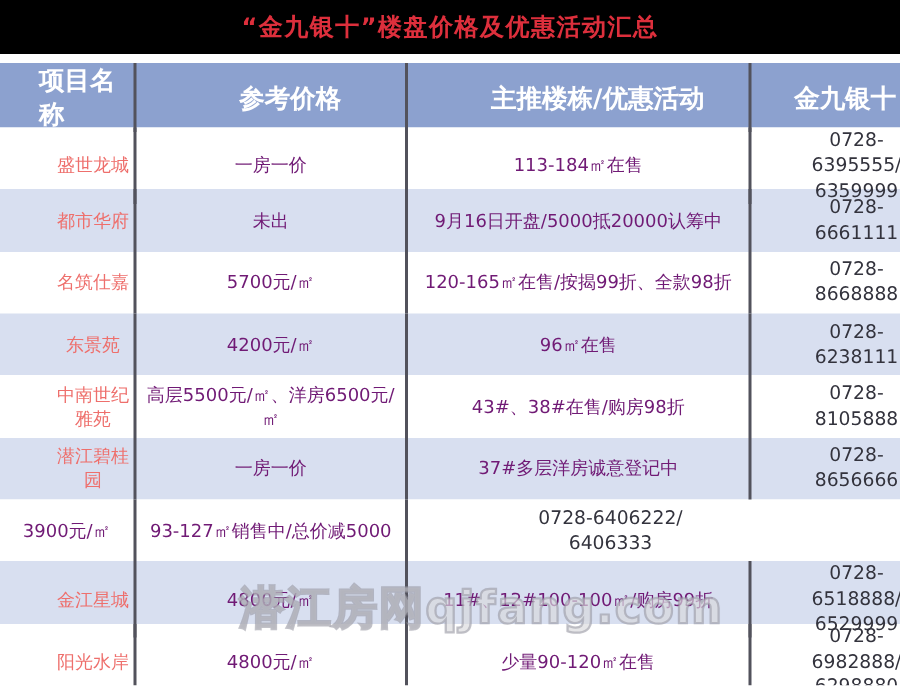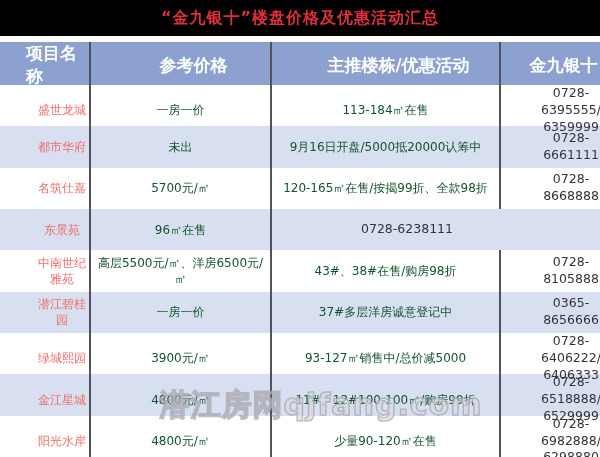--- a/index.html
+++ b/index.html
@@ -47,21 +47,21 @@
     font-weight: bold;
     padding-left: 26px;
   }
 
   .cell {
     display: flex;
     align-items: center;
     justify-content: center;
     text-align: center;
     font-size: 12px;
-    color: #14532d;
+    color: #701a75;
     line-height: 1.35;
     padding: 0 3px;
   }
   .col-sep { border-right: 2px solid #52525c; }
 
   .data-row { height: 41.33px; }
   .row-even { background: #ffffff; }
   .row-odd  { background: #d8dff0; }
 
   .name-cell  { color: #ee6f6c; padding-left: 38px; }
@@ -126,40 +126,40 @@
 
   <div class="grid-row data-row row-even">
     <div class="cell name-cell col-sep">名筑仕嘉</div>
     <div class="cell col-sep">5700元/㎡</div>
     <div class="cell col-sep">120-165㎡在售/按揭99折、全款98折</div>
     <div class="cell phone-cell">0728-8668888</div>
   </div>
 
   <div class="grid-row data-row row-odd">
     <div class="cell name-cell col-sep">东景苑</div>
+    <div class="cell col-sep">4200元/㎡</div>
     <div class="cell col-sep">96㎡在售</div>
     <div class="cell phone-cell">0728-6238111</div>
   </div>
 
   <div class="grid-row data-row row-even">
     <div class="cell name-cell col-sep">中南世纪雅苑</div>
     <div class="cell col-sep">高层5500元/㎡、洋房6500元/㎡</div>
     <div class="cell col-sep">43#、38#在售/购房98折</div>
     <div class="cell phone-cell">0728-8105888</div>
   </div>
 
   <div class="grid-row data-row row-odd">
     <div class="cell name-cell col-sep">潜江碧桂园</div>
     <div class="cell col-sep">一房一价</div>
     <div class="cell col-sep">37#多层洋房诚意登记中</div>
-    <div class="cell phone-cell">0365-8656666</div>
+    <div class="cell phone-cell">0728-8656666</div>
   </div>
 
   <div class="grid-row data-row row-even">
-    <div class="cell name-cell col-sep">绿城熙园</div>
     <div class="cell col-sep">3900元/㎡</div>
     <div class="cell col-sep">93-127㎡销售中/总价减5000</div>
     <div class="cell phone-cell">0728-6406222/
 6406333</div>
   </div>
 
   <div class="grid-row data-row row-odd">
     <div class="cell name-cell col-sep">金江星城</div>
     <div class="cell col-sep">4800元/㎡</div>
     <div class="cell col-sep">11#、12#100-100㎡/购房99折</div>

